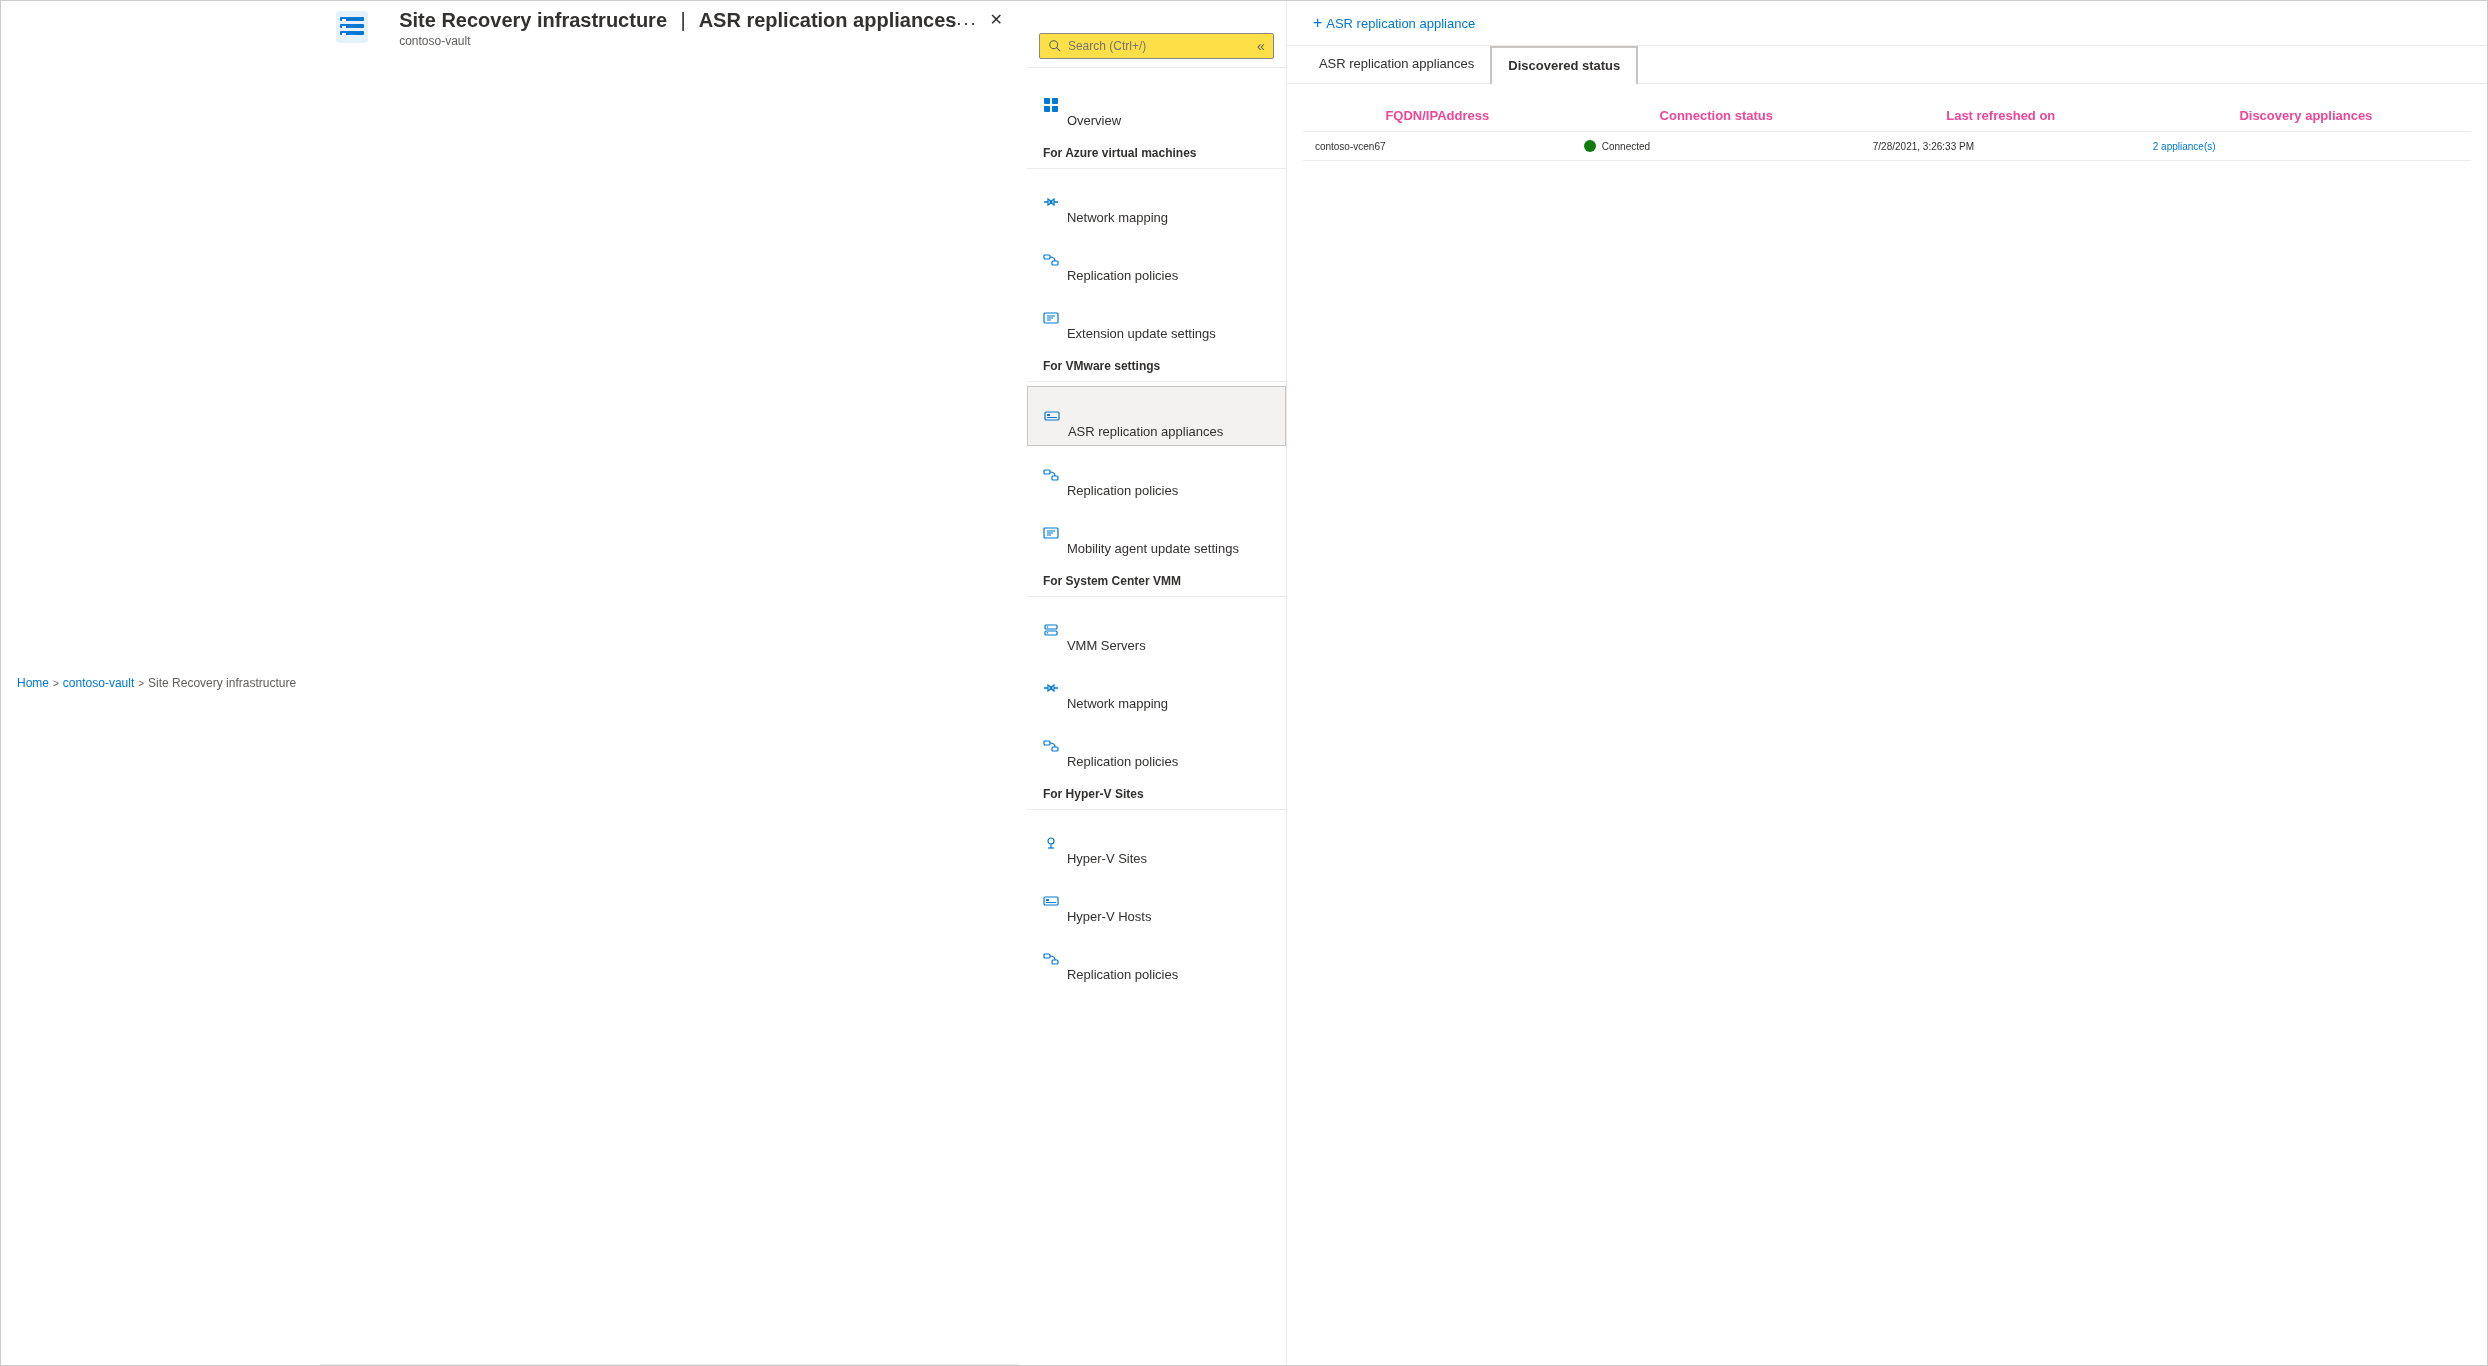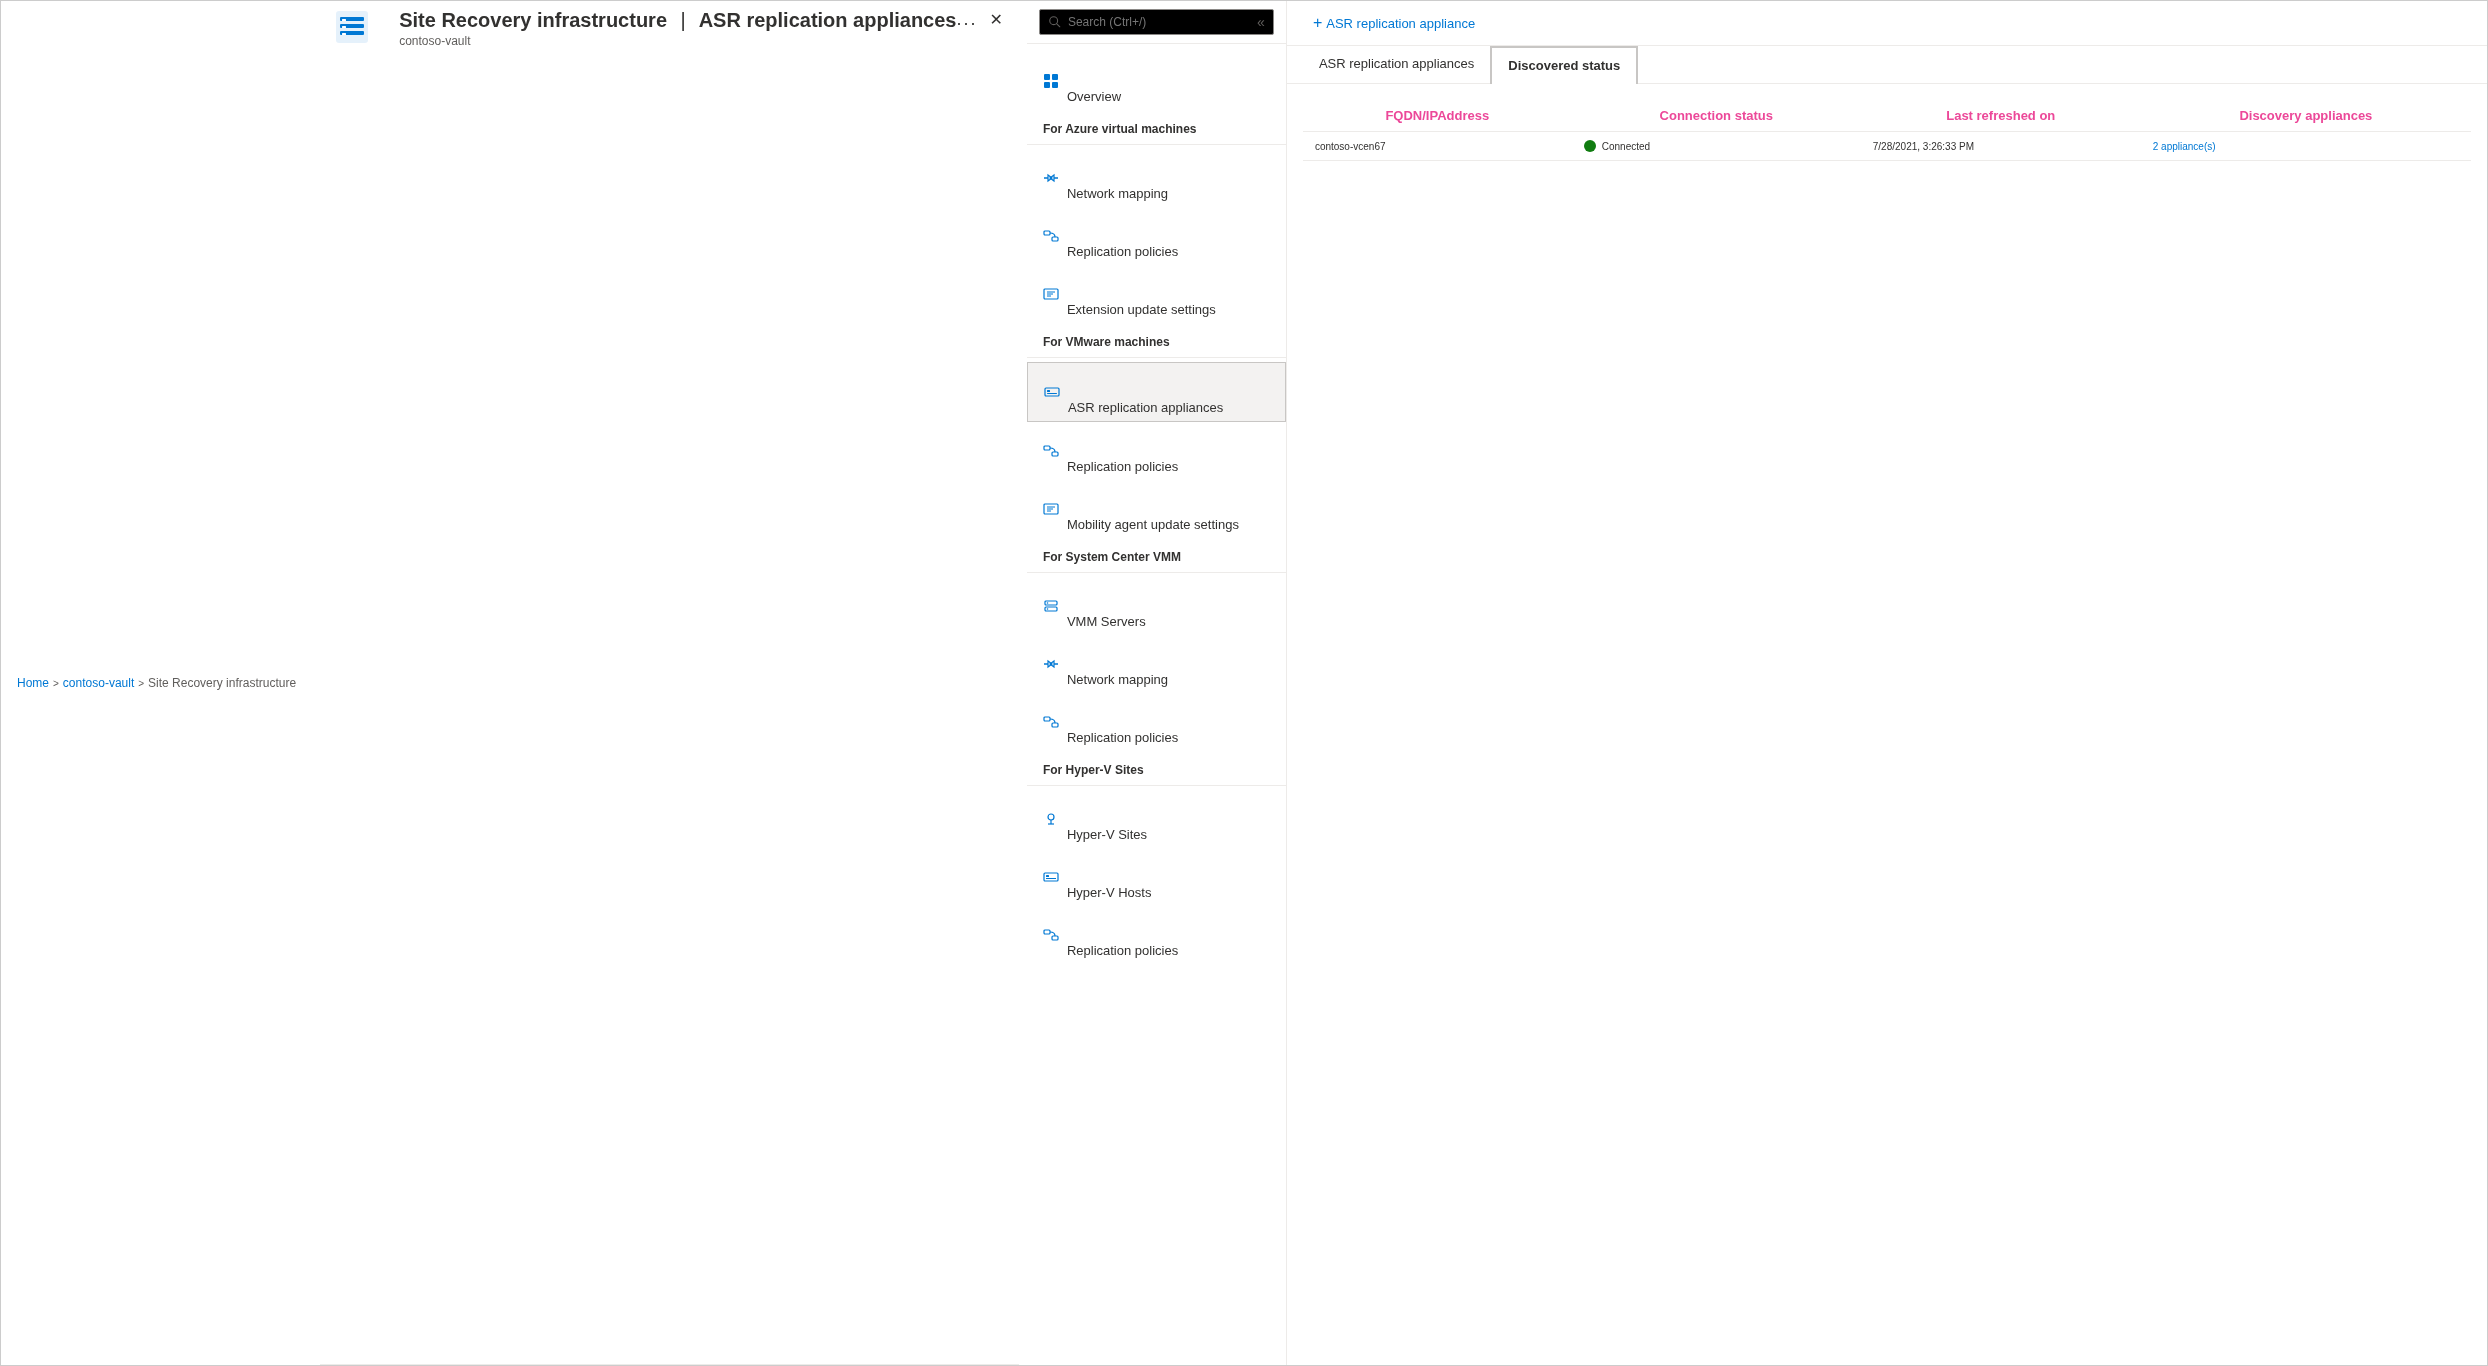--- a/index.html
+++ b/index.html
@@ -22,21 +22,21 @@
     .header-actions { display: flex; align-items: center; gap: 12px; }
     .header-more { font-size: 18px; color: #323130; cursor: pointer; letter-spacing: 2px; }
     .header-close { font-size: 16px; color: #323130; cursor: pointer; }
 
     
     .main-layout { display: flex; flex: 1; overflow: hidden; }
 
     
     .sidebar { width: 260px; border-right: 1px solid #edebe9; display: flex; flex-direction: column; overflow-y: auto; flex-shrink: 0; }
     .sidebar-search { padding: 8px 12px; border-bottom: 1px solid #edebe9; }
-    .sidebar-search-input { display: flex; align-items: center; border: 1px solid #8a8886; border-radius: 2px; padding: 4px 8px; background: #000000; width: 100%; }
+    .sidebar-search-input { display: flex; align-items: center; border: 1px solid #8a8886; border-radius: 2px; padding: 4px 8px; background: #fde047; width: 100%; margin-top: 24px; }
     .sidebar-search-input input { border: none; outline: none; font-size: 12px; color: #605e5c; flex: 1; background: transparent; }
     .search-icon-svg { width: 14px; height: 14px; margin-right: 6px; color: #605e5c; }
     .sidebar-collapse { margin-left: 8px; cursor: pointer; color: #605e5c; font-size: 14px; }
 
     .sidebar-nav { padding: 8px 0; }
     .nav-item { display: flex; align-items: center; padding: 6px 16px; cursor: pointer; gap: 8px; }
     .nav-item.active { background: #f3f2f1; border: 1px solid #c8c6c4; }
     .nav-item-label { font-size: 13px; color: #323130; margin-top: 31px; }
     .nav-section-header { padding: 12px 16px 4px 16px; font-size: 12px; font-weight: 600; color: #323130; }
     .nav-section-divider { border: none; border-top: 1px solid #edebe9; margin: 4px 0; }
@@ -153,21 +153,21 @@
         <div class="nav-item">
           <svg width="16" height="14" viewBox="0 0 16 14">
             <rect x="1" y="2" width="14" height="10" rx="1" fill="none" stroke="#0078d4" stroke-width="1.2"></rect>
             <line x1="4" y1="5" x2="12" y2="5" stroke="#0078d4" stroke-width="1"></line>
             <line x1="4" y1="7" x2="10" y2="7" stroke="#0078d4" stroke-width="1"></line>
             <line x1="4" y1="9" x2="8" y2="9" stroke="#0078d4" stroke-width="1"></line>
           </svg>
           <span class="nav-item-label">Extension update settings</span>
         </div>
 
-        <div class="nav-section-header">For VMware machines</div>
+        <div class="nav-section-header">For VMware settings</div>
         <hr class="nav-section-divider">
 
         <div class="nav-item active">
           <svg width="16" height="14" viewBox="0 0 16 14">
             <rect x="1" y="3" width="14" height="8" rx="1" fill="none" stroke="#0078d4" stroke-width="1.2"></rect>
             <rect x="3" y="5" width="3" height="2" rx="0.5" fill="#0078d4"></rect>
             <rect x="3" y="8" width="10" height="1" rx="0.5" fill="#0078d4"></rect>
           </svg>
           <span class="nav-item-label">ASR replication appliances</span>
         </div>

